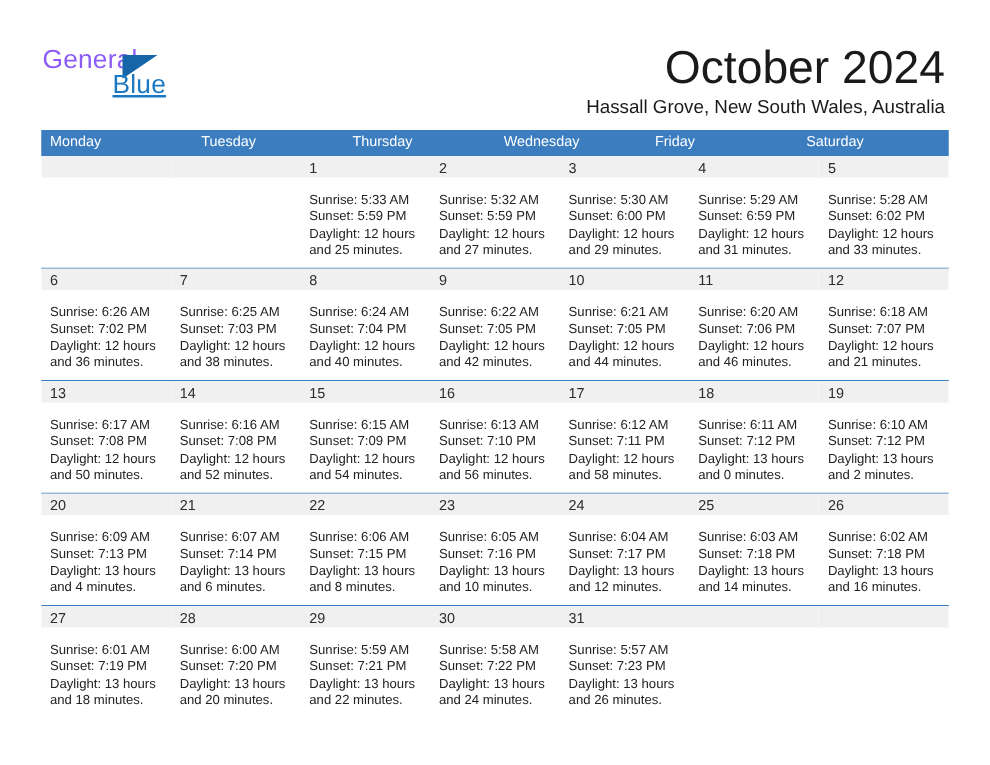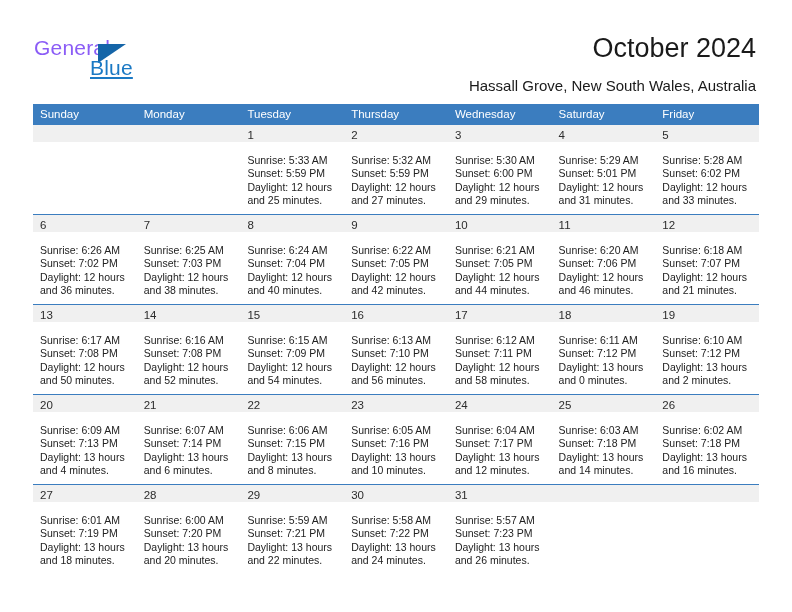--- a/index.html
+++ b/index.html
@@ -62,21 +62,21 @@
     width: 0;
     height: 0;
     border-left: 28px solid #1565a8;
     border-bottom: 19px solid transparent;
   }
 
   .title {
     position: absolute;
     right: 36px;
     top: 33px;
-    font-size: 27px;
+    font-size: 37px;
     color: #1a1a1a;
     text-align: right;
     white-space: nowrap;
     font-weight: normal;
   }
   .subtitle {
     position: absolute;
     right: 36px;
     top: 77px;
     font-size: 15px;
@@ -157,27 +157,26 @@
       <span class="logo-general">General</span>
       <span class="logo-tri"></span>
       <span class="logo-blue">Blue</span>
     </div>
     <div class="title">October 2024</div>
     <div class="subtitle">Hassall Grove, New South Wales, Australia</div>
   </div>
 
   <div class="calendar">
     <div class="weekdays">
-        <div class="weekday">Sunday</div>
         <div class="weekday">Monday</div>
         <div class="weekday">Tuesday</div>
         <div class="weekday">Thursday</div>
         <div class="weekday">Wednesday</div>
+        <div class="weekday">Friday</div>
         <div class="weekday">Saturday</div>
-        <div class="weekday">Friday</div>
       </div>
     <div>
         <div class="week first">
           <div class="cell empty">
             <div class="daynum-band"><span class="daynum"></span></div>
             <div class="cell-body"></div>
           </div>
           <div class="cell empty">
             <div class="daynum-band"><span class="daynum"></span></div>
             <div class="cell-body"></div>
@@ -206,21 +205,21 @@
               <div class="cell-line">Sunrise: 5:30 AM</div>
               <div class="cell-line">Sunset: 6:00 PM</div>
               <div class="cell-line">Daylight: 12 hours</div>
               <div class="cell-line">and 29 minutes.</div>
             </div>
           </div>
           <div class="cell">
             <div class="daynum-band"><span class="daynum">4</span></div>
             <div class="cell-body">
               <div class="cell-line">Sunrise: 5:29 AM</div>
-              <div class="cell-line">Sunset: 5:01 PM</div>
+              <div class="cell-line">Sunset: 6:59 PM</div>
               <div class="cell-line">Daylight: 12 hours</div>
               <div class="cell-line">and 31 minutes.</div>
             </div>
           </div>
           <div class="cell">
             <div class="daynum-band"><span class="daynum">5</span></div>
             <div class="cell-body">
               <div class="cell-line">Sunrise: 5:28 AM</div>
               <div class="cell-line">Sunset: 6:02 PM</div>
               <div class="cell-line">Daylight: 12 hours</div>

